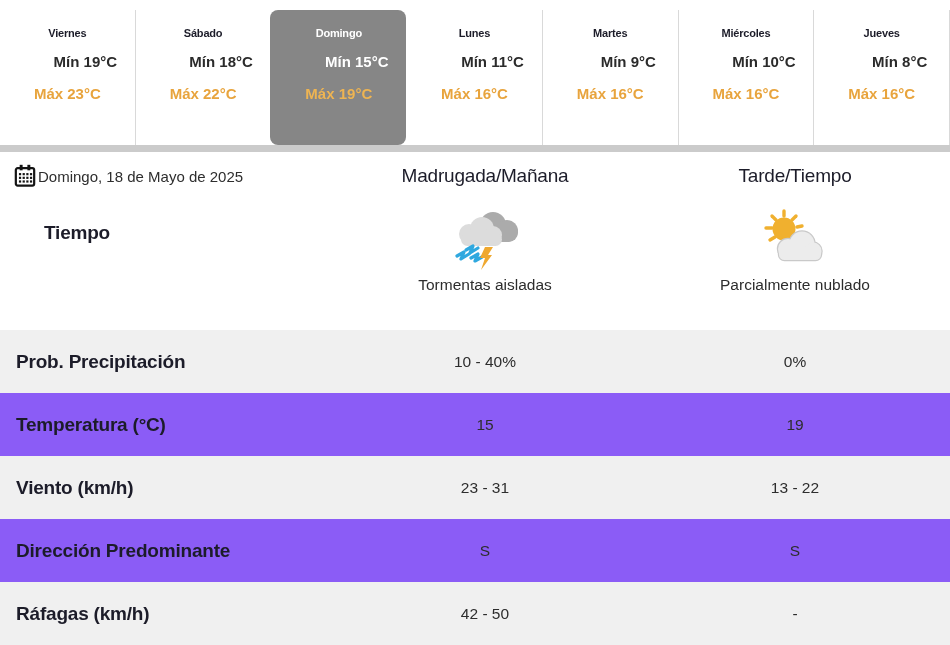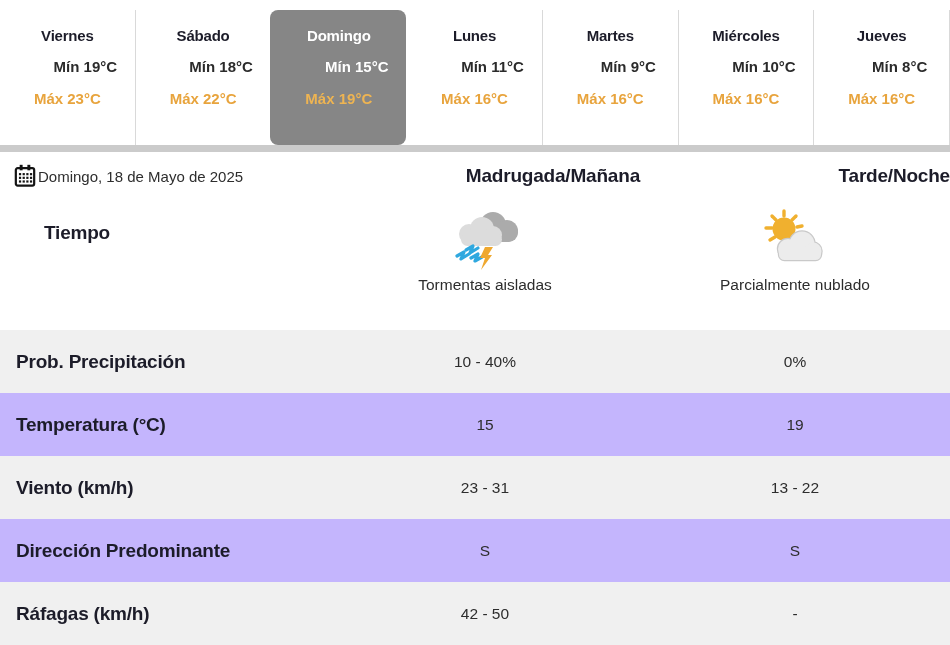--- a/index.html
+++ b/index.html
@@ -21,48 +21,48 @@
   .page{width:950px;height:645px;background:#fff;position:relative;}
 
   
   .tabbar{display:flex;padding-top:10px;height:145px;}
   .tab{
     flex:1;display:flex;flex-direction:column;align-items:center;
     padding-top:17px;cursor:pointer;border-left:1px solid var(--divider);
   }
   .tab:first-child{border-left:none;}
   .tab:last-child{border-right:1px solid var(--divider);}
-  .day-name{font-size:15px;font-weight:700;color:var(--text-dark);letter-spacing:-0.2px;}
+  .day-name{font-size:11px;font-weight:700;color:var(--text-dark);letter-spacing:-0.2px;}
   .day-min{font-size:15px;font-weight:700;color:#2b2b2b;margin-top:14px;margin-left:36px;}
   .day-max{font-size:15px;font-weight:700;color:var(--accent-orange);margin-top:15px;}
   .tab.selected{background:var(--selected-tab-bg);border-left-color:transparent;border-radius:8px;}
   .tab.selected + .tab{border-left-color:transparent;}
   .tab.selected .day-name,
   .tab.selected .day-min{color:var(--selected-text);}
   .tab.selected .day-max{color:#eeb452;}
   .strip{height:7px;background:var(--strip);}
 
   
   .grid-row{display:grid;grid-template-columns:330px 310px 310px;}
 
   .head-row{height:48px;align-items:center;}
   .date-cell{display:flex;align-items:center;gap:2px;padding-left:14px;}
   .date-text{font-size:15px;color:#2e2e2e;}
-  .col-head{font-size:19px;font-weight:700;color:var(--text-dark);text-align:right;letter-spacing:-0.2px;}
+  .col-head{font-size:19px;font-weight:400;color:var(--text-dark);text-align:center;letter-spacing:-0.2px;}
 
   .weather-row{height:130px;background:#fff;}
   .row-label{
     font-size:19px;font-weight:700;color:var(--text-dark);
     padding-left:16px;letter-spacing:-0.2px;
   }
   .weather-row .row-label{padding-top:22px;margin-left:28px;}
   .weather-cell{display:flex;flex-direction:column;align-items:center;padding-top:6px;}
   .weather-caption{font-size:15.5px;color:var(--text-body);margin-top:2px;}
 
-  .data-row{height:63px;align-items:center;background:#c4b5fd;}
+  .data-row{height:63px;align-items:center;background:#8b5cf6;}
   .data-row.alt{background:var(--row-alt-bg);}
   .cell-value{font-size:15.5px;color:var(--text-body);text-align:center;}
 
   svg{display:block;}
 </style>
 </head>
 <body>
 
 <div class="page">
 
@@ -126,21 +126,21 @@
               <rect x="5.4" y="17.8" width="2.4" height="2.4"></rect>
                 <rect x="9.4" y="17.8" width="2.4" height="2.4"></rect>
                 <rect x="13.4" y="17.8" width="2.4" height="2.4"></rect>
                 <rect x="17.4" y="17.8" width="2.4" height="2.4"></rect>
             </g>
           </svg>
         </span>
         <span class="date-text">Domingo, 18 de Mayo de 2025</span>
       </div>
       <div class="col-head">Madrugada/Mañana</div>
-      <div class="col-head">Tarde/Noche</div>
+      <div class="col-head">Tarde/Tiempo</div>
     </div>
 
     <div class="grid-row weather-row">
       <div class="row-label">Tiempo</div>
       <div class="weather-cell">
         <span>
           <svg width="90" height="68" viewBox="0 0 90 68">
             <g fill="#ababab">
               <circle cx="53" cy="19" r="13"></circle>
               <circle cx="67" cy="25" r="11"></circle>

